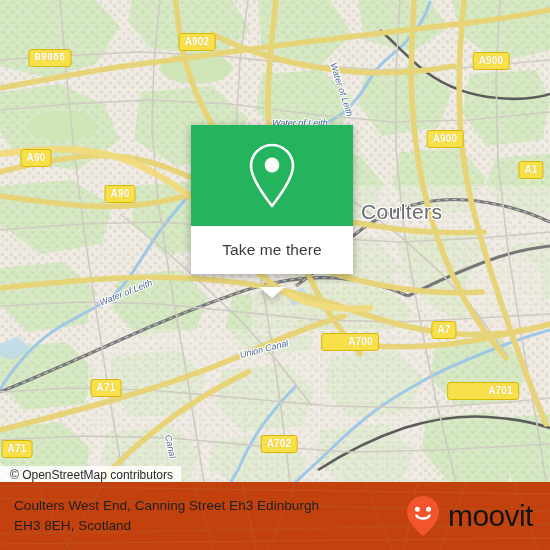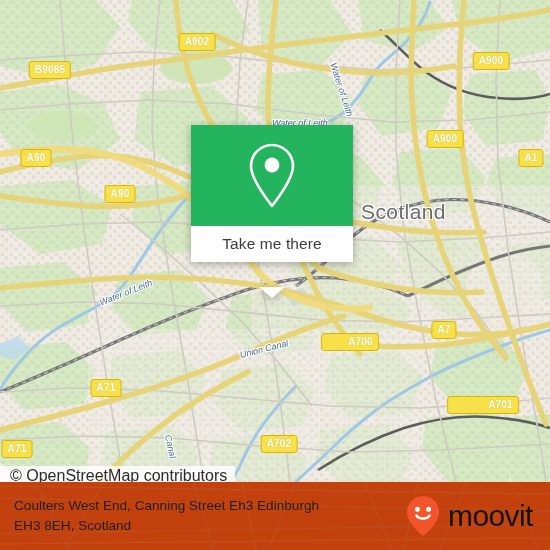--- a/index.html
+++ b/index.html
@@ -56,36 +56,36 @@
   .citylabel{
     color:#6b6b6b;
     font-size:21px;
     letter-spacing:.4px;
   }
 
   
   #attribution{
     position:absolute;left:0;top:466px;
     background:rgba(255,255,255,.82);
-    font-size:16px;color:#2b2b2b;
+    font-size:12px;color:#2b2b2b;
     padding:3px 8px 3px 10px;
     line-height:13px;
   }
 
   
   #popup{
     position:absolute;left:191px;top:125px;width:162px;
     filter:drop-shadow(0 2px 4px rgba(0,0,0,.30));
   }
   #popup-head{
     height:101px;background:#25b45e;
     display:flex;align-items:center;justify-content:center;
   }
   #popup-foot{
-    height:36px;background:#ffffff;
+    height:48px;background:#ffffff;
     display:flex;align-items:center;justify-content:center;
   }
   #popup-foot-label{
     font-size:15.5px;color:#3b3b3b;letter-spacing:.1px;
   }
   #popup-tail{
     position:absolute;left:50%;top:162px;
     width:0;height:0;margin-left:-13px;
     border-left:13px solid transparent;
     border-right:13px solid transparent;
@@ -287,32 +287,32 @@
         <path d="M258,272 C272,286 288,296 306,302 C326,308 348,310 370,308"></path>
       </g>
     </svg>
 
     <div class="waterlabel maplabel" style="left:333px;top:58px;transform:rotate(72deg);">Water of Leith</div>
     <div class="waterlabel maplabel" style="left:272px;top:118px;">Water of Leith</div>
     <div class="waterlabel maplabel" style="left:100px;top:298px;transform:rotate(-22deg);">Water of Leith</div>
     <div class="waterlabel maplabel" style="left:240px;top:350px;transform:rotate(-14deg);">Union Canal</div>
     <div class="waterlabel maplabel" style="left:168px;top:430px;transform:rotate(78deg);">Canal</div>
 
-    <div class="citylabel maplabel" style="left:361px;top:200px;">Scotland</div>
+    <div class="citylabel maplabel" style="left:361px;top:200px;">Coulters</div>
 
     <div class="shield" style="left:197px;top:42px;">A902</div>
-    <div class="shield" style="left:50px;top:70px;">B9085</div>
+    <div class="shield" style="left:50px;top:58px;font-family:Liberation Mono, monospace;">B9085</div>
     <div class="shield" style="left:491px;top:61px;">A900</div>
     <div class="shield" style="left:445px;top:139px;">A900</div>
     <div class="shield" style="left:36px;top:158px;">A90</div>
     <div class="shield" style="left:120px;top:194px;">A90</div>
-    <div class="shield" style="left:531px;top:158px;">A1</div>
+    <div class="shield" style="left:531px;top:170px;">A1</div>
     <div class="shield" style="left:350px;top:342px;padding-left:26px;">A700</div>
     <div class="shield" style="left:444px;top:330px;">A7</div>
-    <div class="shield" style="left:483px;top:405px;padding-left:40px;">A701</div>
+    <div class="shield" style="left:483px;top:391px;padding-left:40px;">A701</div>
     <div class="shield" style="left:279px;top:444px;">A702</div>
     <div class="shield" style="left:106px;top:388px;">A71</div>
     <div class="shield" style="left:17px;top:449px;">A71</div>
 
     <div id="attribution">© OpenStreetMap contributors</div>
 
     <div id="popup">
       <div id="popup-head">
         <svg width="56" height="70" viewBox="0 0 56 70">
           <path d="M28 4 C16.4 4 7 13.4 7 25 C7 38.5 22 57 28 65

